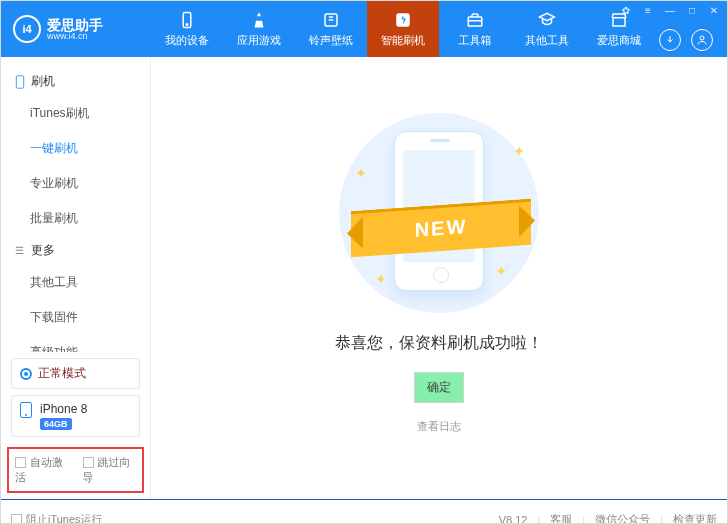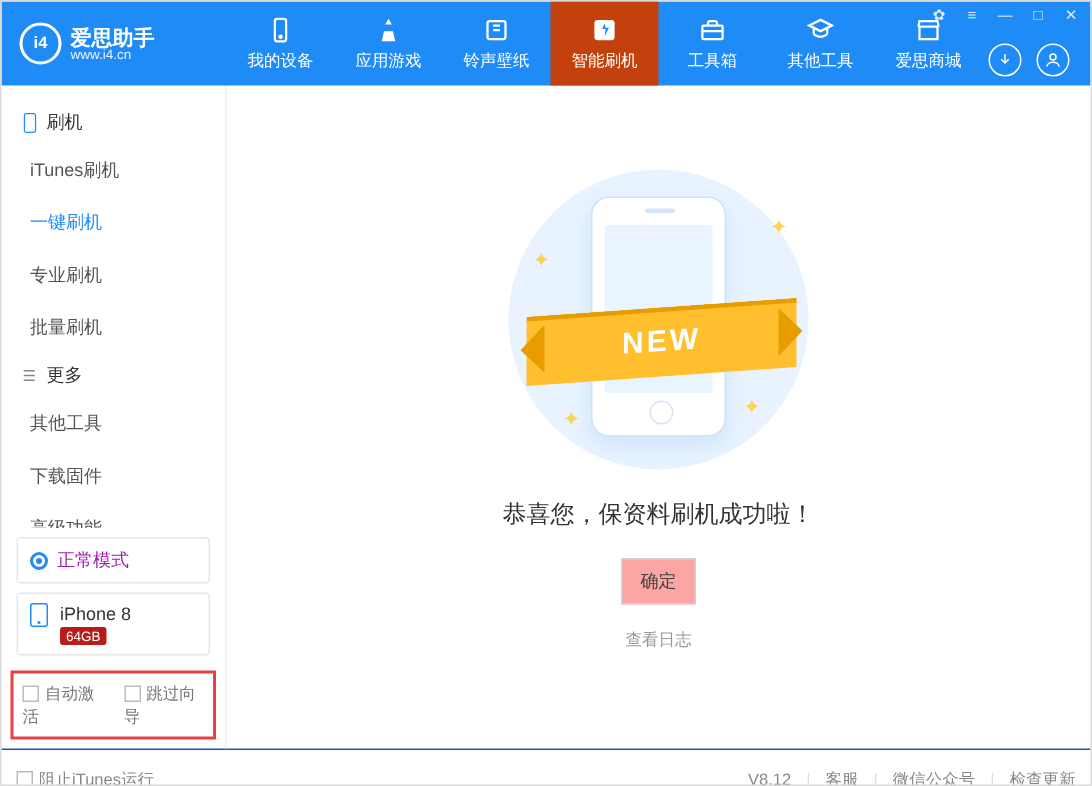--- a/index.html
+++ b/index.html
@@ -22,30 +22,30 @@
   .win-btn { cursor: pointer; width: 14px; height: 14px; display: flex; align-items: center; justify-content: center; opacity: .85;}
   .right-circles { position: absolute; right: 14px; bottom: 6px; display: flex; gap: 10px; }
   .circle-btn { width: 22px; height: 22px; border: 1.5px solid #fff; border-radius: 50%; display: flex; align-items: center; justify-content: center; font-size: 11px; cursor: pointer; }
 
   
   .body { display: flex; height: calc(100% - 56px - 24px); }
   .sidebar { width: 150px; border-right: 1px solid #eee; display: flex; flex-direction: column; }
   .side-scroll { flex: 1; overflow: hidden; padding-top: 10px; }
   .side-group-title { display: flex; align-items: center; gap: 6px; padding: 6px 14px; font-size: 12px; color: #333; }
   .side-group-title .g-icon { width: 10px; color: #888; font-size: 10px; }
-  .side-items { padding-left: 19px; }
+  .side-items { padding-left: 29px; }
   .side-item { font-size: 12px; color: #555; padding: 9px 0; cursor: pointer; }
   .side-item.active { color: #1f8bf7; }
 
-  .mode-box { margin: 6px 10px; border: 1px solid #e6e6e6; border-radius: 3px; padding: 6px 8px; display: flex; align-items: center; gap: 6px; font-size: 12px; color: #a21caf; }
+  .mode-box { margin: 6px 10px; border: 1px solid #e6e6e6; border-radius: 3px; padding: 6px 8px; display: flex; align-items: center; gap: 6px; font-size: 12px; color: #7f1d1d; }
   .mode-box .dot { width: 12px; height: 12px; border-radius: 50%; border: 2px solid #1f8bf7; position: relative; }
   .mode-box .dot::after { content:""; position:absolute; width:4px; height:4px; background:#1f8bf7; border-radius:50%; left:2px; top:2px;}
   .phone-icon { width: 12px; height: 16px; border: 1.5px solid #1f8bf7; border-radius: 2px; position: relative; }
   .phone-icon::after { content:""; position:absolute; bottom:1px; left:4px; width:2px; height:2px; background:#1f8bf7; border-radius:50%;}
-  .badge { background: #b91c1c; color: #fff; font-size: 9px; border-radius: 2px; padding: 1px 4px; margin-top: 2px; display: inline-block; }
+  .badge { background: #3b82f6; color: #fff; font-size: 9px; border-radius: 2px; padding: 1px 4px; margin-top: 2px; display: inline-block; font-weight: bold; }
 
   .device-box { margin: 0 10px 6px; border: 1px solid #e6e6e6; border-radius: 3px; padding: 6px 8px; font-size: 12px; color: #333; display: flex; gap: 8px; align-items: flex-start; }
 
   .red-box { margin: 4px 6px 6px; border: 2px solid #e74040; padding: 6px 6px; display: flex; gap: 14px; font-size: 11px; color: #777; align-items: center; }
   .chk { width: 11px; height: 11px; border: 1px solid #bbb; display:inline-block; margin-right:4px; vertical-align:-2px;}
 
   
   .main { flex: 1; position: relative; display: flex; flex-direction: column; align-items: center; justify-content: center; }
   .illus { width: 220px; height: 200px; position: relative; margin-top: -10px;}
   .bg-circle { position:absolute; width:200px; height:200px; border-radius:50%; background:#e8f3ff; left:10px; top:0;}
@@ -54,21 +54,21 @@
   .phone::after{content:""; position:absolute; bottom:7px; left:38px; width:14px; height:14px; border:1.5px solid #d6e6f7; border-radius:50%;}
   .phone-screen{position:absolute; top:18px; left:8px; right:8px; bottom:28px; background:#eaf4ff; border-radius:2px;}
   .ribbon{position:absolute; left:22px; top:92px; width:180px; height:46px; background:#ffbf2f; transform:skewY(-4deg); display:flex; align-items:center; justify-content:center; color:#fff; font-weight:bold; font-size:20px; letter-spacing:2px; box-shadow:0 3px 0 #e79d00 inset;}
   .ribbon::before,.ribbon::after{content:""; position:absolute; width:0; height:0; border:16px solid transparent;}
   .ribbon::before{left:-20px; top:6px; border-right-color:#e79d00;}
   .ribbon::after{right:-20px; top:6px; border-left-color:#e79d00;}
   .sparkle{position:absolute; color:#ffd257; font-size:14px;}
   .s1{left:26px; top:52px;} .s2{right:24px; top:30px;} .s3{left:46px; top:158px;} .s4{right:42px; top:150px;}
 
   .success-text { margin-top: 20px; font-size: 16px; color: #333; }
-  .ok-btn { margin-top: 18px; border: 1px solid #d2d2d2; background: #fca5a5; font-size: 12px; color: #444; padding: 6px 12px; cursor: pointer; }
+  .ok-btn { margin-top: 18px; border: 1px solid #d2d2d2; background: #86efac; font-size: 12px; color: #444; padding: 6px 12px; cursor: pointer; }
   .log-link { margin-top: 16px; font-size: 11px; color: #999; cursor: pointer; }
 
   .footer { height: 40px; border-top: 1px solid #1d4ed8; display: flex; align-items: center; font-size: 11px; color: #888; padding: 0 10px; }
   .footer .left { display:flex; align-items:center; gap:4px;}
   .footer .right { margin-left:auto; display:flex; align-items:center; gap:10px;}
   .footer .sep { color:#ddd; }
 
   svg { display: block; }
 </style>
 </head>

